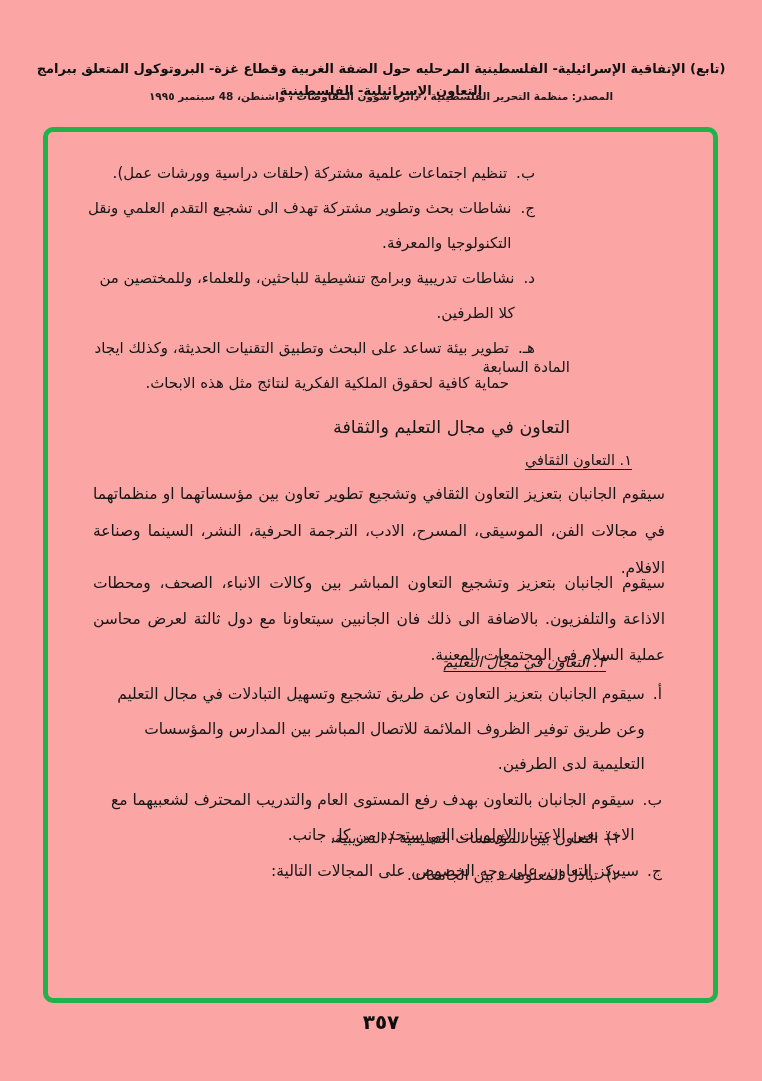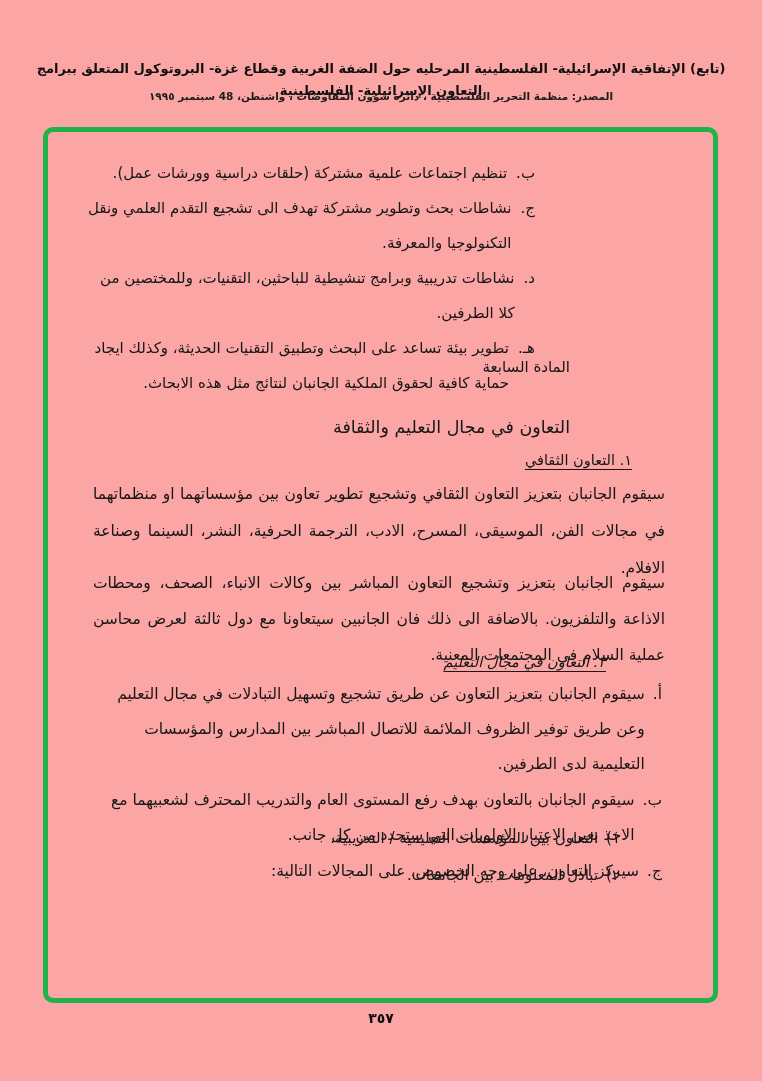--- a/index.html
+++ b/index.html
@@ -54,21 +54,21 @@
   .sec2-h{top:541px;right:149px;}
   .para2{top:565px;line-height:36px;}
   .sec3-h{top:651px;right:156px;font-style:italic;}
   .edu-list{top:677px;right:100px;width:572px;line-height:35px;font-size:15.5px;}
   .edu-list .li{display:flex;gap:8px;}
   .edu-list .li + .li{margin-top:1px;}
   .sub-list{top:823px;right:142px;width:470px;line-height:30px;font-size:15px;}
   .sub-list .li{display:flex;gap:8px;margin-bottom:7px;}
   .page-number{
     position:absolute;top:1010px;left:0;right:0;
-    text-align:center;font-weight:bold;font-size:14px;letter-spacing:2px;
+    text-align:center;font-weight:bold;font-size:20px;letter-spacing:2px;
     color:#0e0e0e;
   }
 </style>
 </head>
 <body>
 
 <div class="page">
 
   <div class="header-title rtl">(تابع) الإتفاقية الإسرائيلية- الفلسطينية المرحليه حول الضفة الغربية وقطاع غزة- البروتوكول المتعلق ببرامج التعاون الإسرائيلية- الفلسطينية</div>
 
@@ -80,25 +80,25 @@
     <div class="li">
       <span class="marker">ب.</span>
       <span class="itext">تنظيم اجتماعات علمية مشتركة (حلقات دراسية وورشات عمل).</span>
     </div>
     <div class="li">
       <span class="marker">ج.</span>
       <span class="itext">نشاطات بحث وتطوير مشتركة تهدف الى تشجيع التقدم العلمي ونقل التكنولوجيا والمعرفة.</span>
     </div>
     <div class="li">
       <span class="marker">د.</span>
-      <span class="itext">نشاطات تدريبية وبرامج تنشيطية للباحثين، التقنيات، وللمختصين من كلا الطرفين.</span>
+      <span class="itext">نشاطات تدريبية وبرامج تنشيطية للباحثين، وللعلماء، وللمختصين من كلا الطرفين.</span>
     </div>
     <div class="li">
       <span class="marker">هـ.</span>
-      <span class="itext">تطوير بيئة تساعد على البحث وتطبيق التقنيات الحديثة، وكذلك ايجاد حماية كافية لحقوق الملكية الجانبان  لنتائج مثل هذه الابحاث.</span>
+      <span class="itext">تطوير بيئة تساعد على البحث وتطبيق التقنيات الحديثة، وكذلك ايجاد حماية كافية لحقوق الملكية الفكرية  لنتائج مثل هذه الابحاث.</span>
     </div>
   </div>
 
   <div class="block article-title rtl">المادة السابعة</div>
 
   <div class="block article-subtitle rtl">التعاون في مجال التعليم والثقافة</div>
 
   <div class="block sec-heading sec1-h rtl">١.  التعاون الثقافي</div>
 
   <div class="block para para1 rtl">سيقوم الجانبان بتعزيز التعاون الثقافي وتشجيع تطوير تعاون بين مؤسساتهما او منظماتهما  في مجالات الفن، الموسيقى، المسرح، الادب، الترجمة الحرفية، النشر، السينما وصناعة الافلام.</div>

